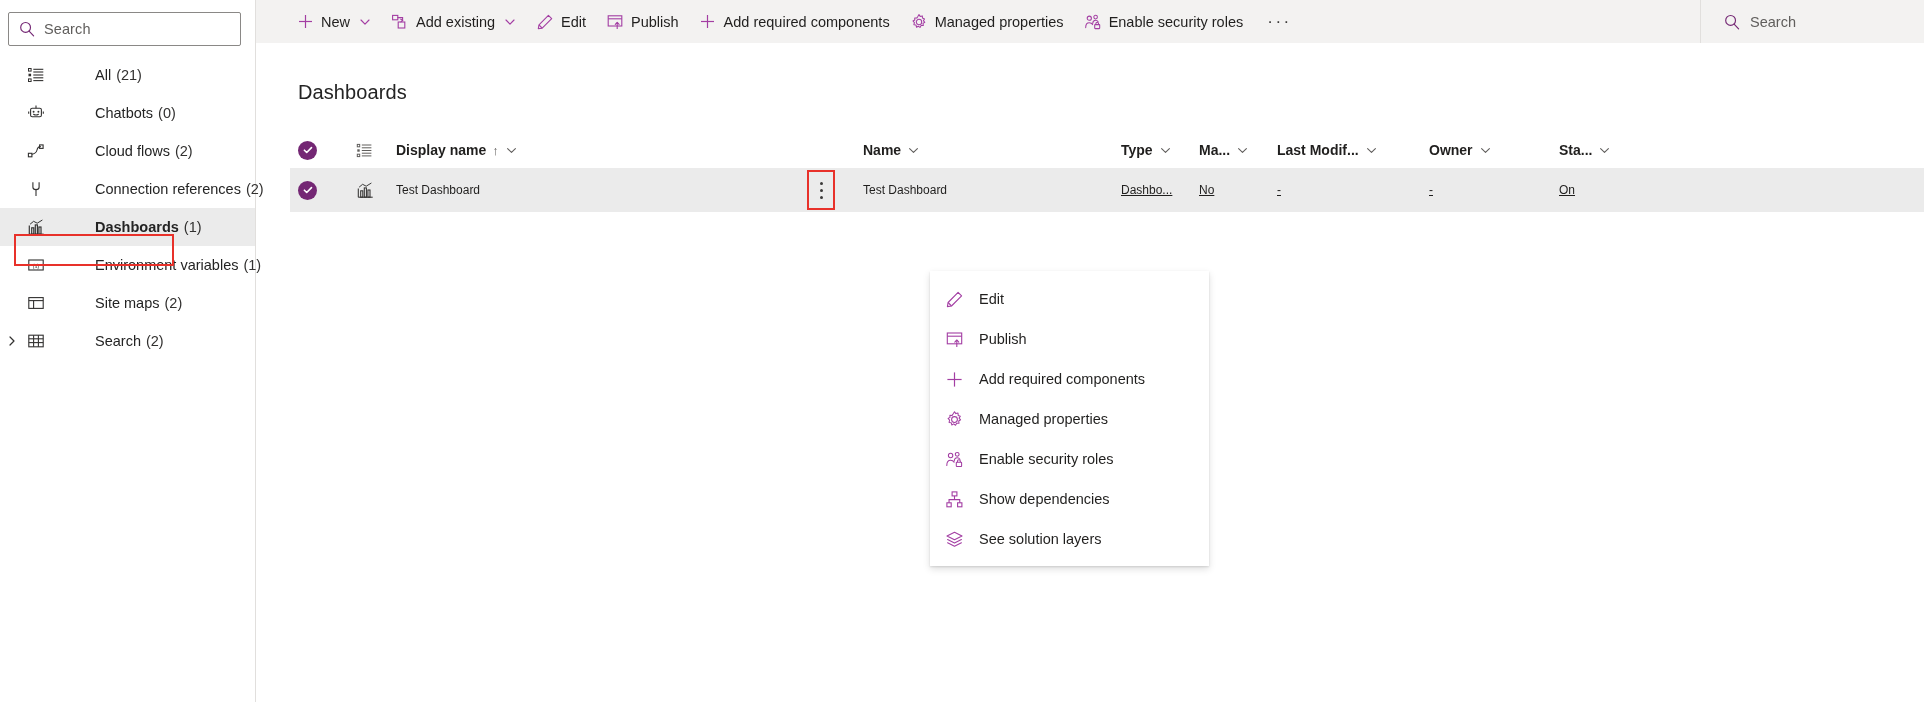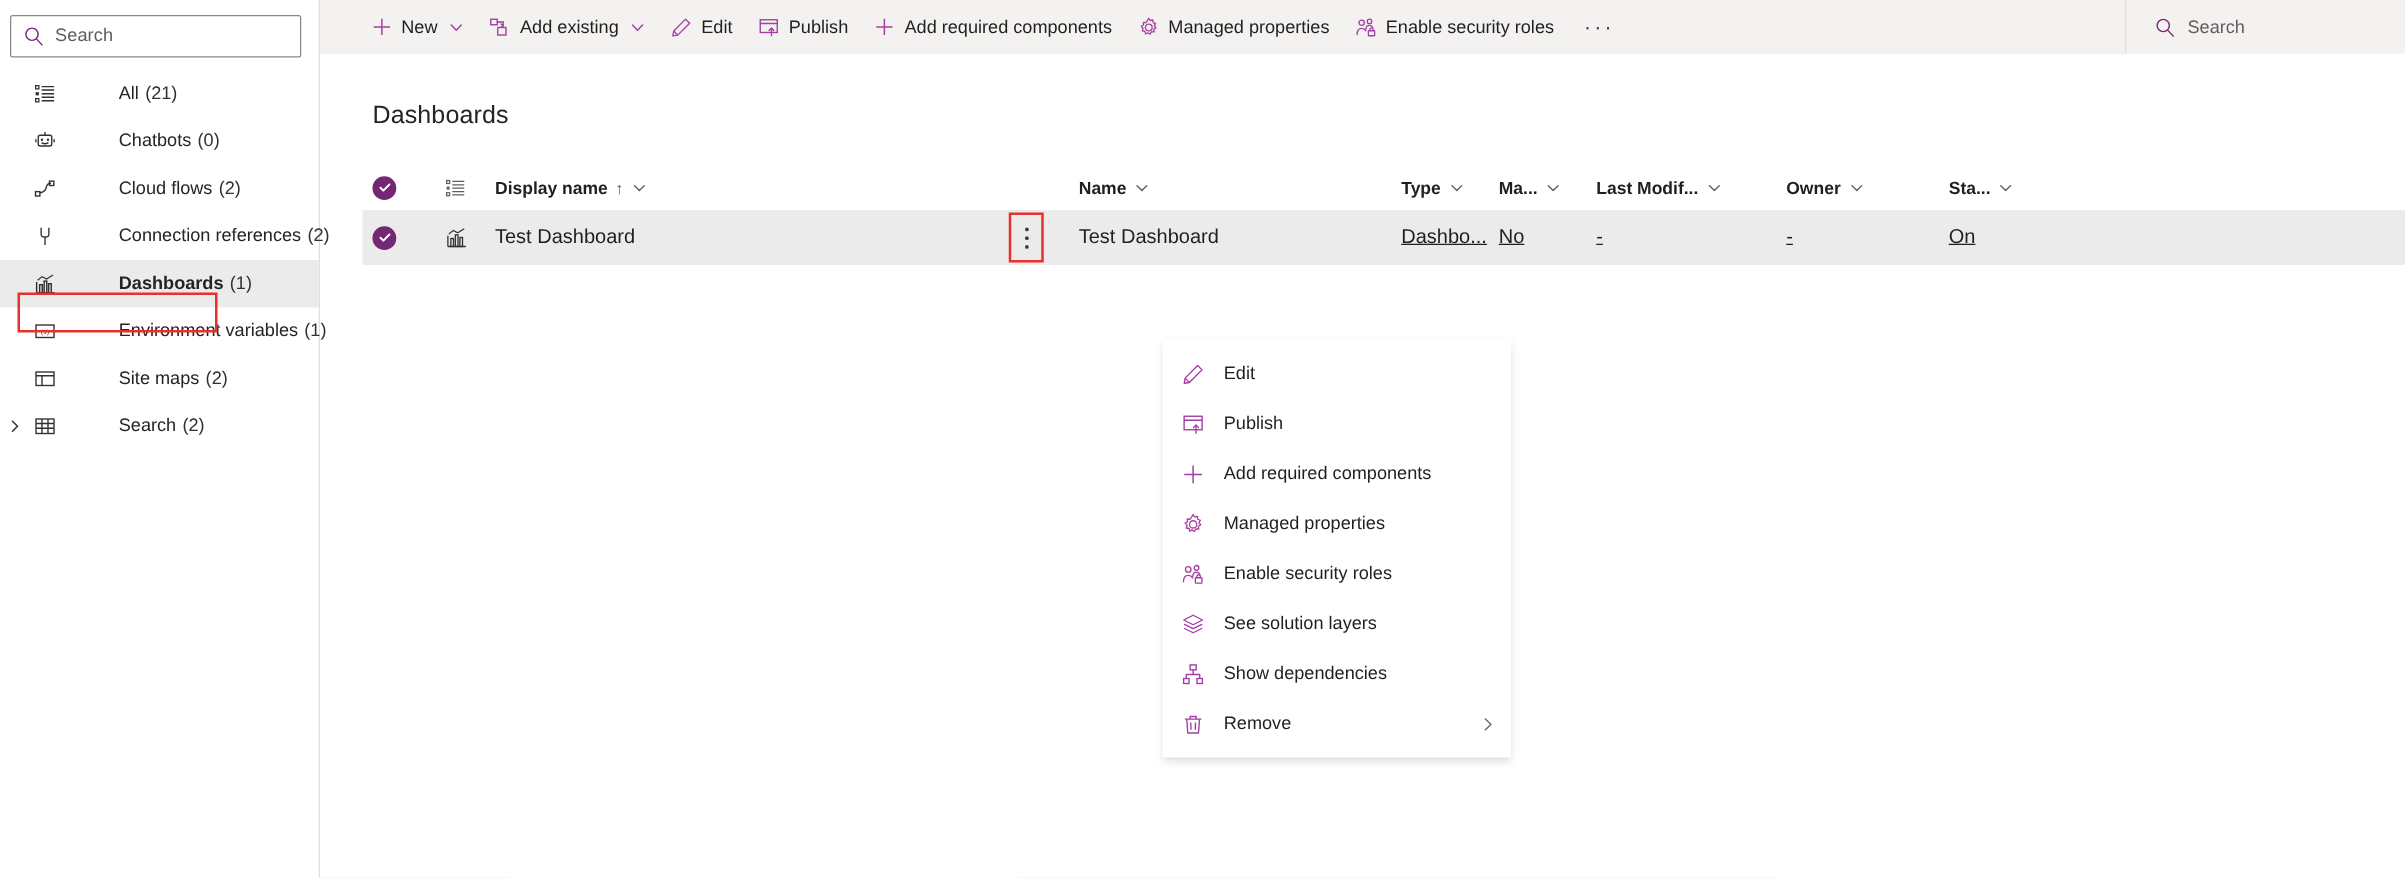--- a/index.html
+++ b/index.html
@@ -175,21 +175,21 @@
     align-items: center;
     height: 36px;
     font-size: 14px;
     color: #201f1e;
     font-weight: 600;
   }
   .grid-row {
     display: flex;
     align-items: center;
     height: 44px;
-    font-size: 16px;
+    font-size: 12px;
     color: #201f1e;
   }
   .grid-row.selected { background: #ebebeb; }
 
   .c-check  { width: 46px; flex: 0 0 46px; display:flex; align-items:center; justify-content:flex-start; padding-left: 8px;}
   .c-icon   { width: 60px; flex: 0 0 60px; display:flex; align-items:center; justify-content:flex-start; padding-left: 20px;}
   .c-display{ width: 405px; flex: 0 0 405px; display:flex; align-items:center; }
   .c-kebab  { width: 40px; flex: 0 0 40px; display:flex; align-items:center; justify-content:center; }
   .c-name   { width: 280px; flex: 0 0 280px; display:flex; align-items:center; padding-left: 22px;}
   .c-type   { width: 78px; flex: 0 0 78px; display:flex; align-items:center; }
@@ -711,56 +711,39 @@
               <path d="M12.5 12.2 L12.5 11 Q12.5 9.8 13.9 9.8 Q15.3 9.8 15.3 11 L15.3 12.2"></path>
             </svg>
           </span>
           <span class="milabel">Enable security roles</span>
 
         </div>
 
         <div class="mi">
           <span class="miicon">
             <svg width="19" height="19" viewBox="0 0 19 19" fill="none" stroke="#a33ea3" stroke-width="1.1">
-              <path d="M9.5 2.2 L17 6 L9.5 9.8 L2 6 Z" stroke-linejoin="round"></path>
-              <path d="M2.6 9.5 L9.5 12.9 L16.4 9.5" stroke-linecap="round" stroke-linejoin="round"></path>
-              <path d="M2.6 12.8 L9.5 16.2 L16.4 12.8" stroke-linecap="round" stroke-linejoin="round"></path>
-            </svg>
-          </span>
-          <span class="milabel">See solution layers</span>
-        </div>
-
-        <div class="mi">
-          <span class="miicon">
-            <svg width="19" height="19" viewBox="0 0 19 19" fill="none" stroke="#a33ea3" stroke-width="1.1">
               <rect x="7.1" y="1.9" width="4.8" height="4"></rect>
               <rect x="1.9" y="12.8" width="4.3" height="4"></rect>
               <rect x="12.6" y="12.8" width="4.3" height="4"></rect>
               <line x1="9.5" y1="5.9" x2="9.5" y2="9.6"></line>
               <path d="M4.05 12.8 L4.05 9.6 L14.75 9.6 L14.75 12.8"></path>
             </svg>
           </span>
           <span class="milabel">Show dependencies</span>
         </div>
 
         <div class="mi">
           <span class="miicon">
             <svg width="19" height="19" viewBox="0 0 19 19" fill="none" stroke="#a33ea3" stroke-width="1.1">
-              <path d="M4.4 5.3 L5.2 16.4 L13.8 16.4 L14.6 5.3" stroke-linejoin="round"></path>
-              <line x1="2.9" y1="5.3" x2="16.1" y2="5.3"></line>
-              <path d="M7.1 5.3 L7.1 3.2 L11.9 3.2 L11.9 5.3"></path>
-              <line x1="7.6" y1="8" x2="7.8" y2="13.8"></line>
-              <line x1="11.4" y1="8" x2="11.2" y2="13.8"></line>
-            </svg>
-          </span>
-          <span class="milabel">Remove</span>
-          <span class="submenu-arrow">
-            <svg width="13" height="13" viewBox="0 0 13 13" fill="none" stroke="#605e5c" stroke-width="1.1">
-              <path d="M4.3 2.2 L8.8 6.5 L4.3 10.8" stroke-linecap="round" stroke-linejoin="round"></path>
-            </svg>
-          </span>
-        </div>
+              <path d="M9.5 2.2 L17 6 L9.5 9.8 L2 6 Z" stroke-linejoin="round"></path>
+              <path d="M2.6 9.5 L9.5 12.9 L16.4 9.5" stroke-linecap="round" stroke-linejoin="round"></path>
+              <path d="M2.6 12.8 L9.5 16.2 L16.4 12.8" stroke-linecap="round" stroke-linejoin="round"></path>
+            </svg>
+          </span>
+          <span class="milabel">See solution layers</span>
+        </div>
+
 
       </div>
 
     </div>
   </div>
 </div>
 
 </body></html>

